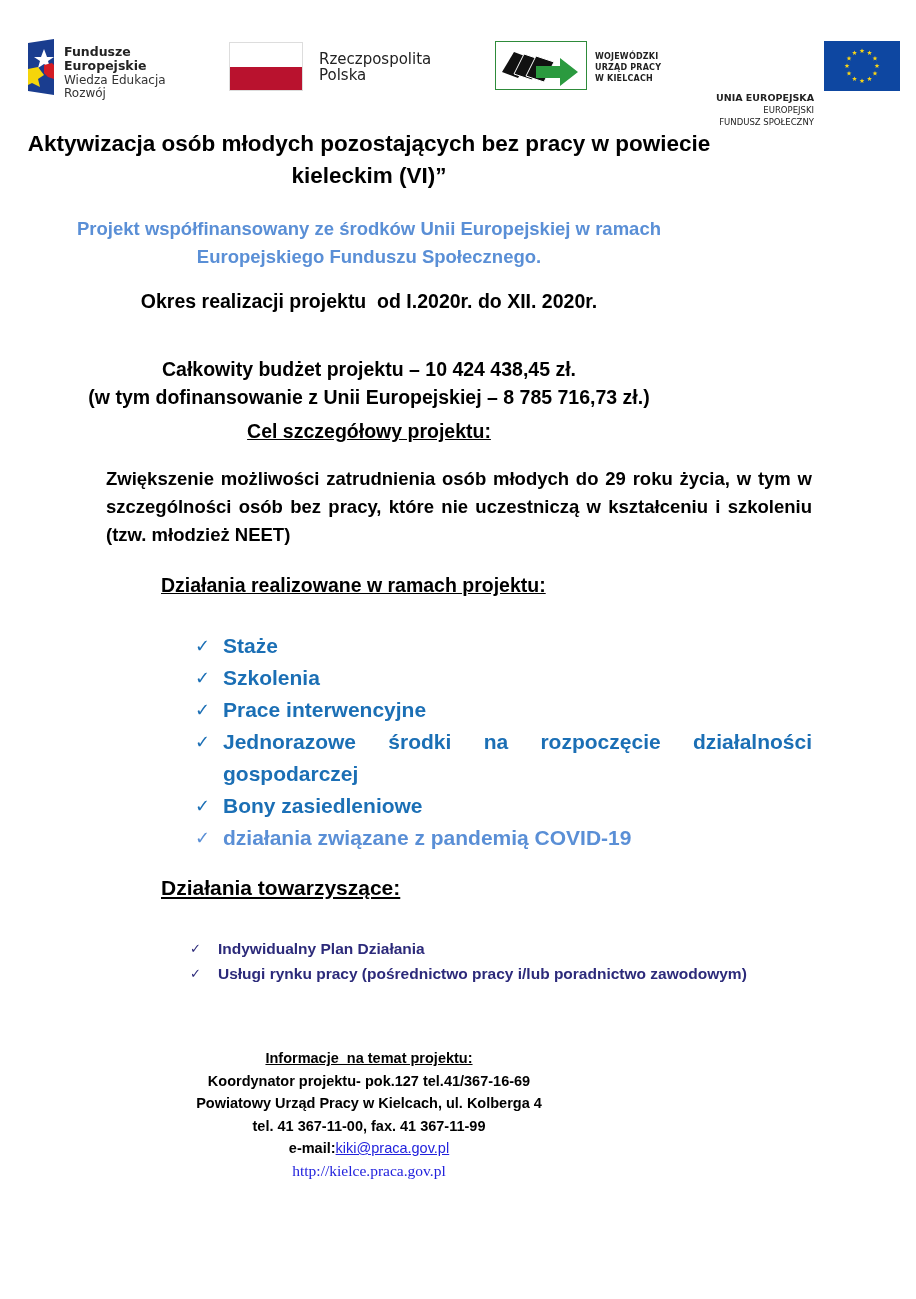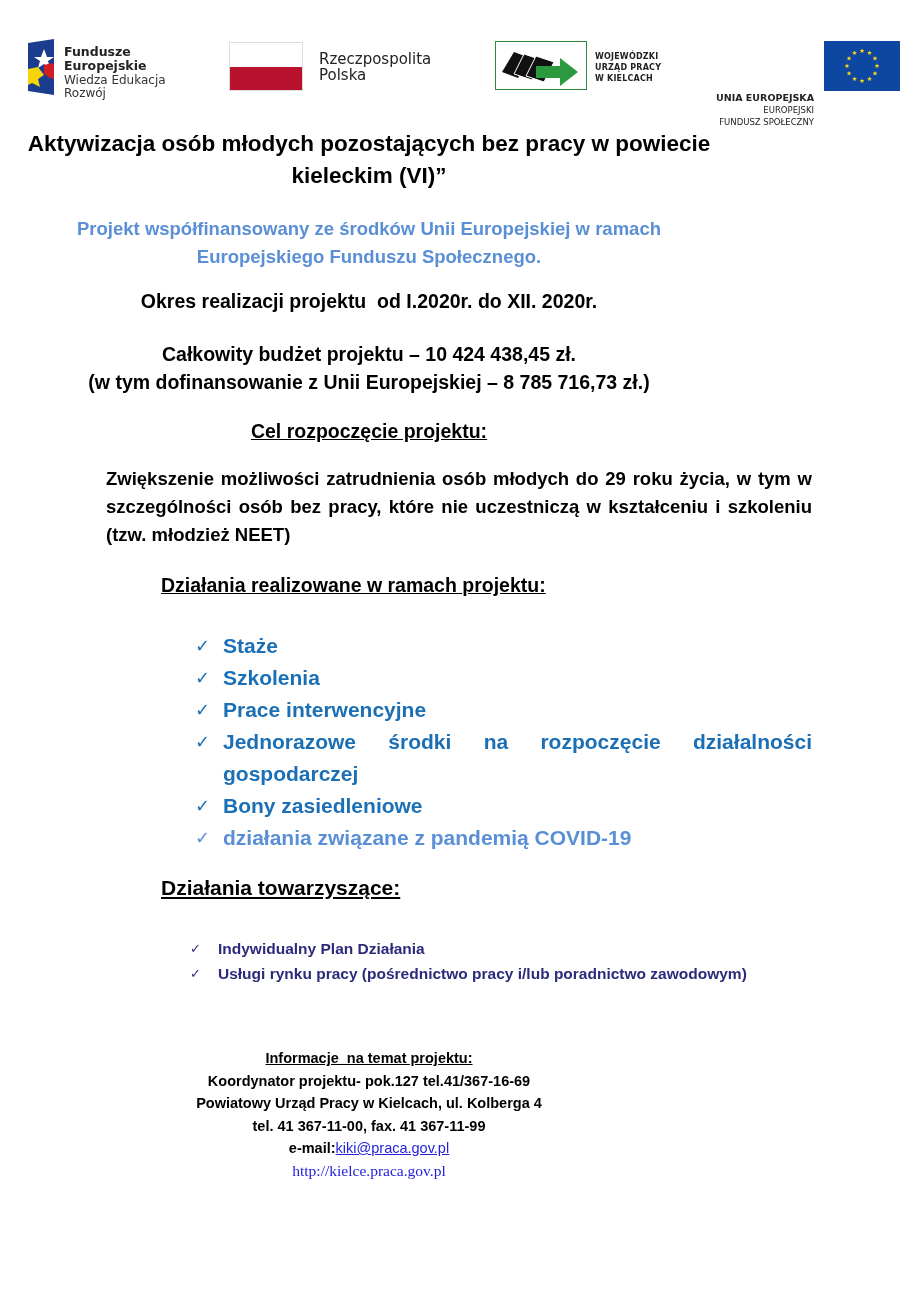--- a/index.html
+++ b/index.html
@@ -22,21 +22,21 @@
     .logo-ue { left: 710px; top: 41px; width: 190px; height: 50px; }
     .ue-text { position: absolute; right: 86px; top: 5px; text-align: right; font-family: "DejaVu Sans", sans-serif; line-height: 12px; color: #222; margin-top: 46px; }
     .ue-t1 { font-size: 9.5px; font-weight: bold; }
     .ue-t2 { font-size: 8.5px; }
     .eu-flag { position: absolute; right: 0; top: 0; width: 76px; height: 50px; background: #0e47a1; }
 
     .center { left: 0; width: 738px; text-align: center; }
     .title { top: 128px; font-size: 22.5px; font-weight: bold; line-height: 32px; }
     .subtitle { top: 215px; font-size: 18.5px; font-weight: bold; color: #5a8fd6; line-height: 28px; }
     .period { top: 287px; font-size: 19.5px; font-weight: bold; line-height: 28px; }
-    .budget { top: 340px; font-size: 19.5px; font-weight: bold; line-height: 28px; }
+    .budget { top: 355px; font-size: 19.5px; font-weight: bold; line-height: 28px; }
     .goal-h { top: 417px; font-size: 19.5px; font-weight: bold; line-height: 28px; text-decoration: underline; }
     .goal { left: 106px; width: 706px; top: 465px; font-size: 18.5px; font-weight: bold; line-height: 28px; text-align: justify; }
     .actions-h { left: 161px; top: 571px; font-size: 19.5px; font-weight: bold; text-decoration: underline; line-height: 28px; }
     .actions { left: 195px; width: 617px; top: 630px; margin: 0; padding: 0; list-style: none; }
     .actions li { position: relative; padding-left: 28px; font-size: 21px; font-weight: bold; color: #1b6fb5; line-height: 32px; text-align: justify; text-align-last: left; }
     .actions li .chk { position: absolute; left: 0; top: 0; font-size: 18px; font-weight: normal; }
     .actions li.light { color: #5a8fd6; }
     .side-h { left: 161px; top: 873px; font-size: 21px; font-weight: bold; text-decoration: underline; line-height: 30px; text-align: center; }
     .side { left: 190px; width: 622px; top: 936px; margin: 0; padding: 0; list-style: none; }
     .side li { position: relative; padding-left: 28px; font-size: 15.5px; font-weight: bold; color: #2c2a7a; line-height: 25px; text-align: justify; }
@@ -124,21 +124,21 @@
   <div>Europejskiego Funduszu Społecznego.</div>
 </div>
 
 <div class="abs center period" style="white-space:pre;">Okres realizacji projektu  od I.2020r. do XII. 2020r.</div>
 
 <div class="abs center budget">
   <div>Całkowity budżet projektu – 10 424 438,45 zł.</div>
   <div>(w tym dofinansowanie z Unii Europejskiej – 8 785 716,73 zł.)</div>
 </div>
 
-<div class="abs center goal-h">Cel rozpoczęcie projektu:</div>
+<div class="abs center goal-h">Cel szczegółowy projektu:</div>
 
 <div class="abs goal">Zwiększenie możliwości zatrudnienia osób młodych do 29 roku życia, w tym w szczególności osób bez pracy, które nie uczestniczą w kształceniu i szkoleniu (tzw. młodzież NEET)</div>
 
 <div class="abs actions-h">Działania realizowane w ramach projektu:</div>
 
 <ul class="abs actions">
   <li><span class="chk">✓</span><span>Staże</span></li>
   <li><span class="chk">✓</span><span>Szkolenia</span></li>
   <li><span class="chk">✓</span><span>Prace interwencyjne</span></li>
   <li><span class="chk">✓</span><span>Jednorazowe środki na rozpoczęcie działalności gospodarczej</span></li>

